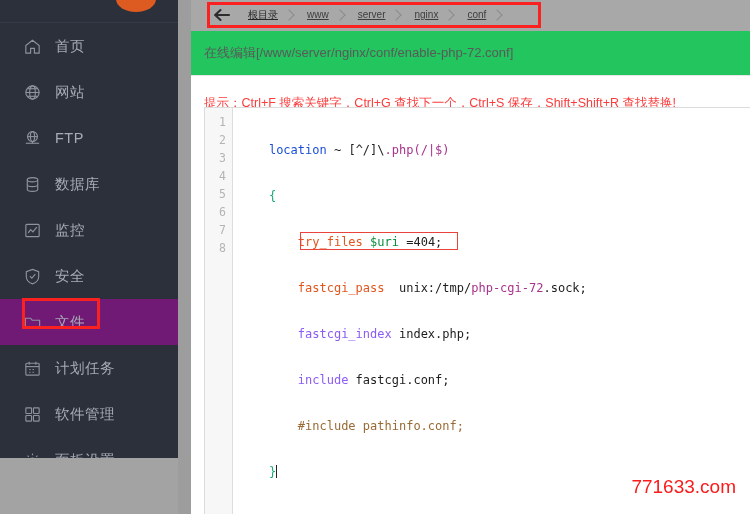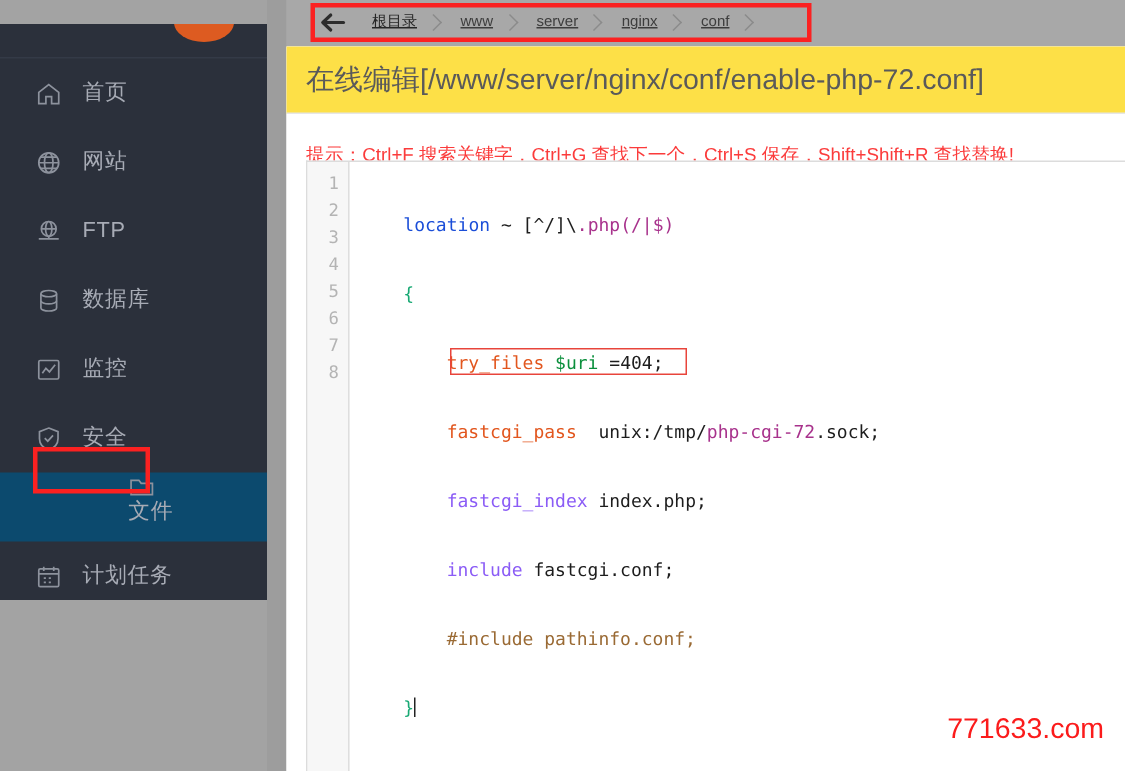--- a/index.html
+++ b/index.html
@@ -11,23 +11,23 @@
     height: 514px;
     overflow: hidden;
     font-family: "Liberation Sans", "DejaVu Sans", sans-serif;
     background: #a3a3a3;
     position: relative;
   }
 
   
   #sidebar {
     position: absolute;
-    left: 0; top: 16px;
+    left: 0; top: 0;
     width: 178px;
-    height: 384px;
+    height: 458px;
     background: #2b303b;
     overflow: hidden;
     padding-left: 36px;
   }
   #sidebar-header {
     position: absolute;
     left: 0; top: 0;
     width: 178px;
     height: 22px;
     background: #2b303b;
@@ -62,22 +62,21 @@
     display: flex;
     align-items: center;
     padding-left: 23px;
     box-sizing: border-box;
     color: #a7abb5;
     font-size: 14.5px;
     letter-spacing: 0.5px;
     cursor: pointer;
   }
   .nav-item.active {
-    background: #0c4a6e;
-    flex-direction: column;
+    background: #701a75;
   }
   .nav-icon {
     width: 19px;
     height: 19px;
     margin-right: 13px;
     flex: 0 0 19px;
     display: block;
     color: #8d929d;
   }
   .nav-icon svg { display: block; }
@@ -169,23 +168,23 @@
     background: #ffffff;
     z-index: 20;
   }
   #modal-title {
     height: 45px;
     border-bottom: 1px solid #e6e6e6;
     display: flex;
     align-items: center;
     padding-left: 13px;
     box-sizing: border-box;
-    font-size: 19px;
+    font-size: 13px;
     color: #5a5a5a;
-    background: #fde047;
+    background: #22c55e;
   }
   #hint {
     margin: 19px 0 0 13px;
     font-size: 12.5px;
     color: #fb3b3b;
     white-space: nowrap;
   }
   #editor {
     position: absolute;
     left: 13px;

